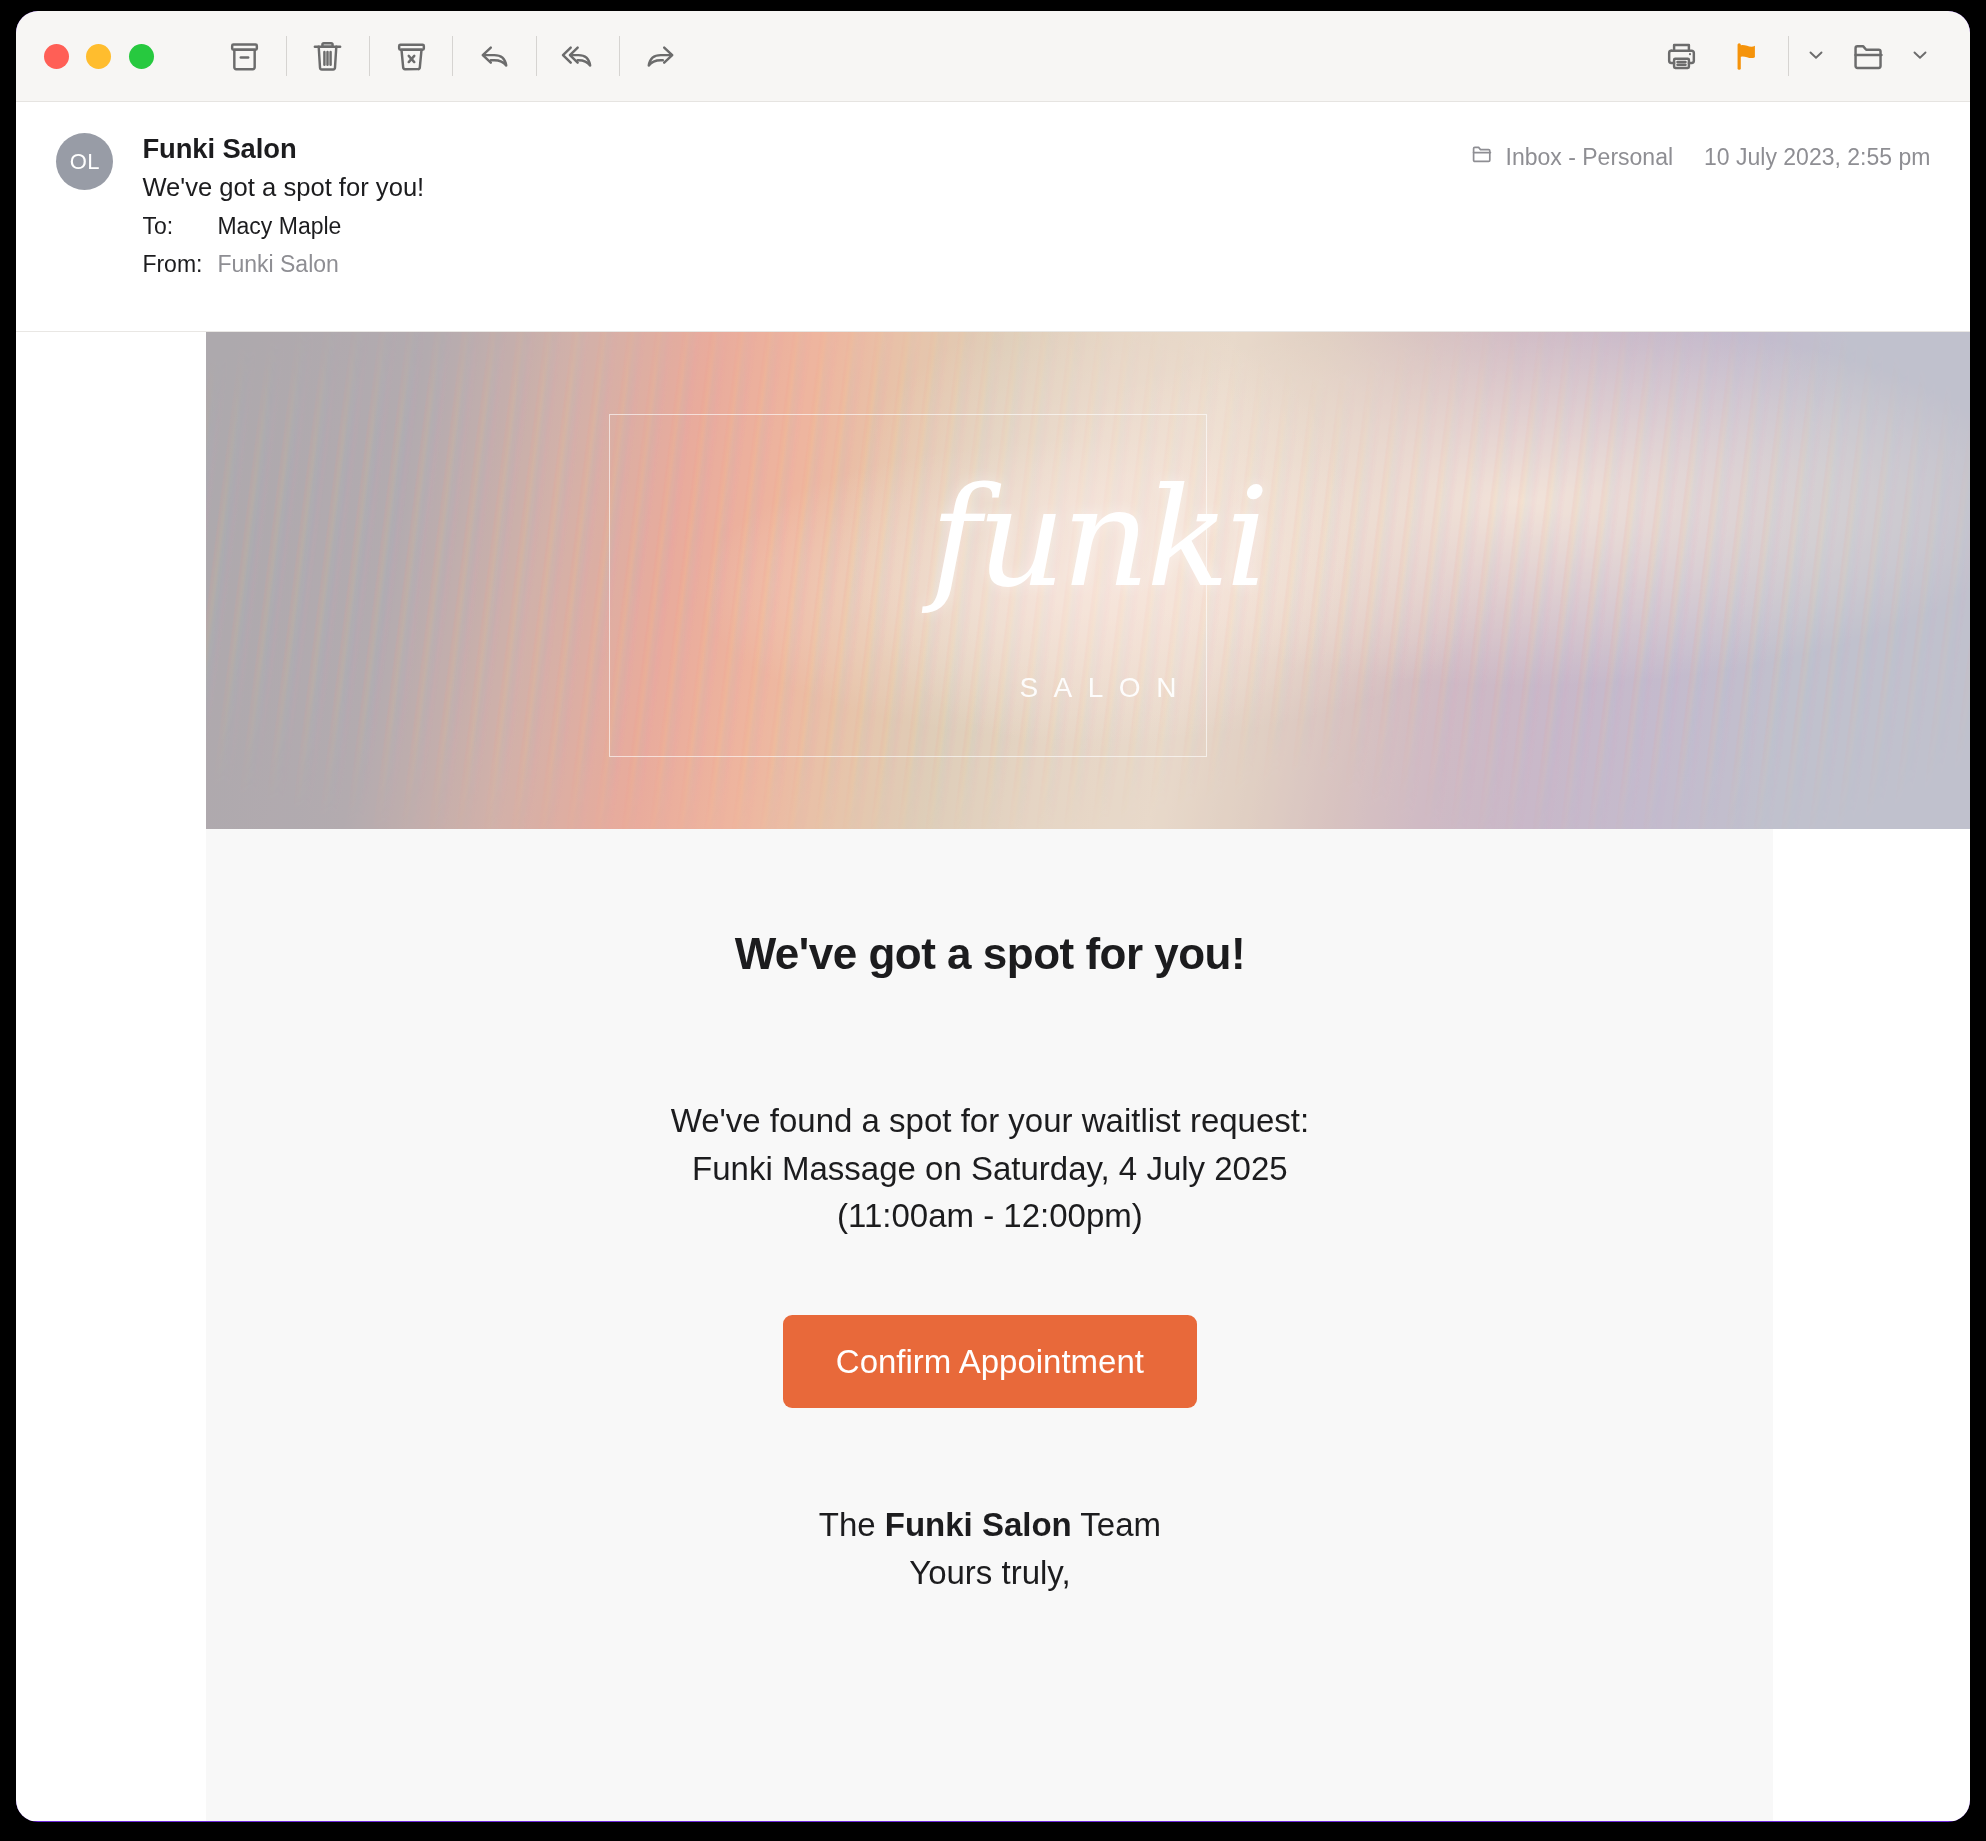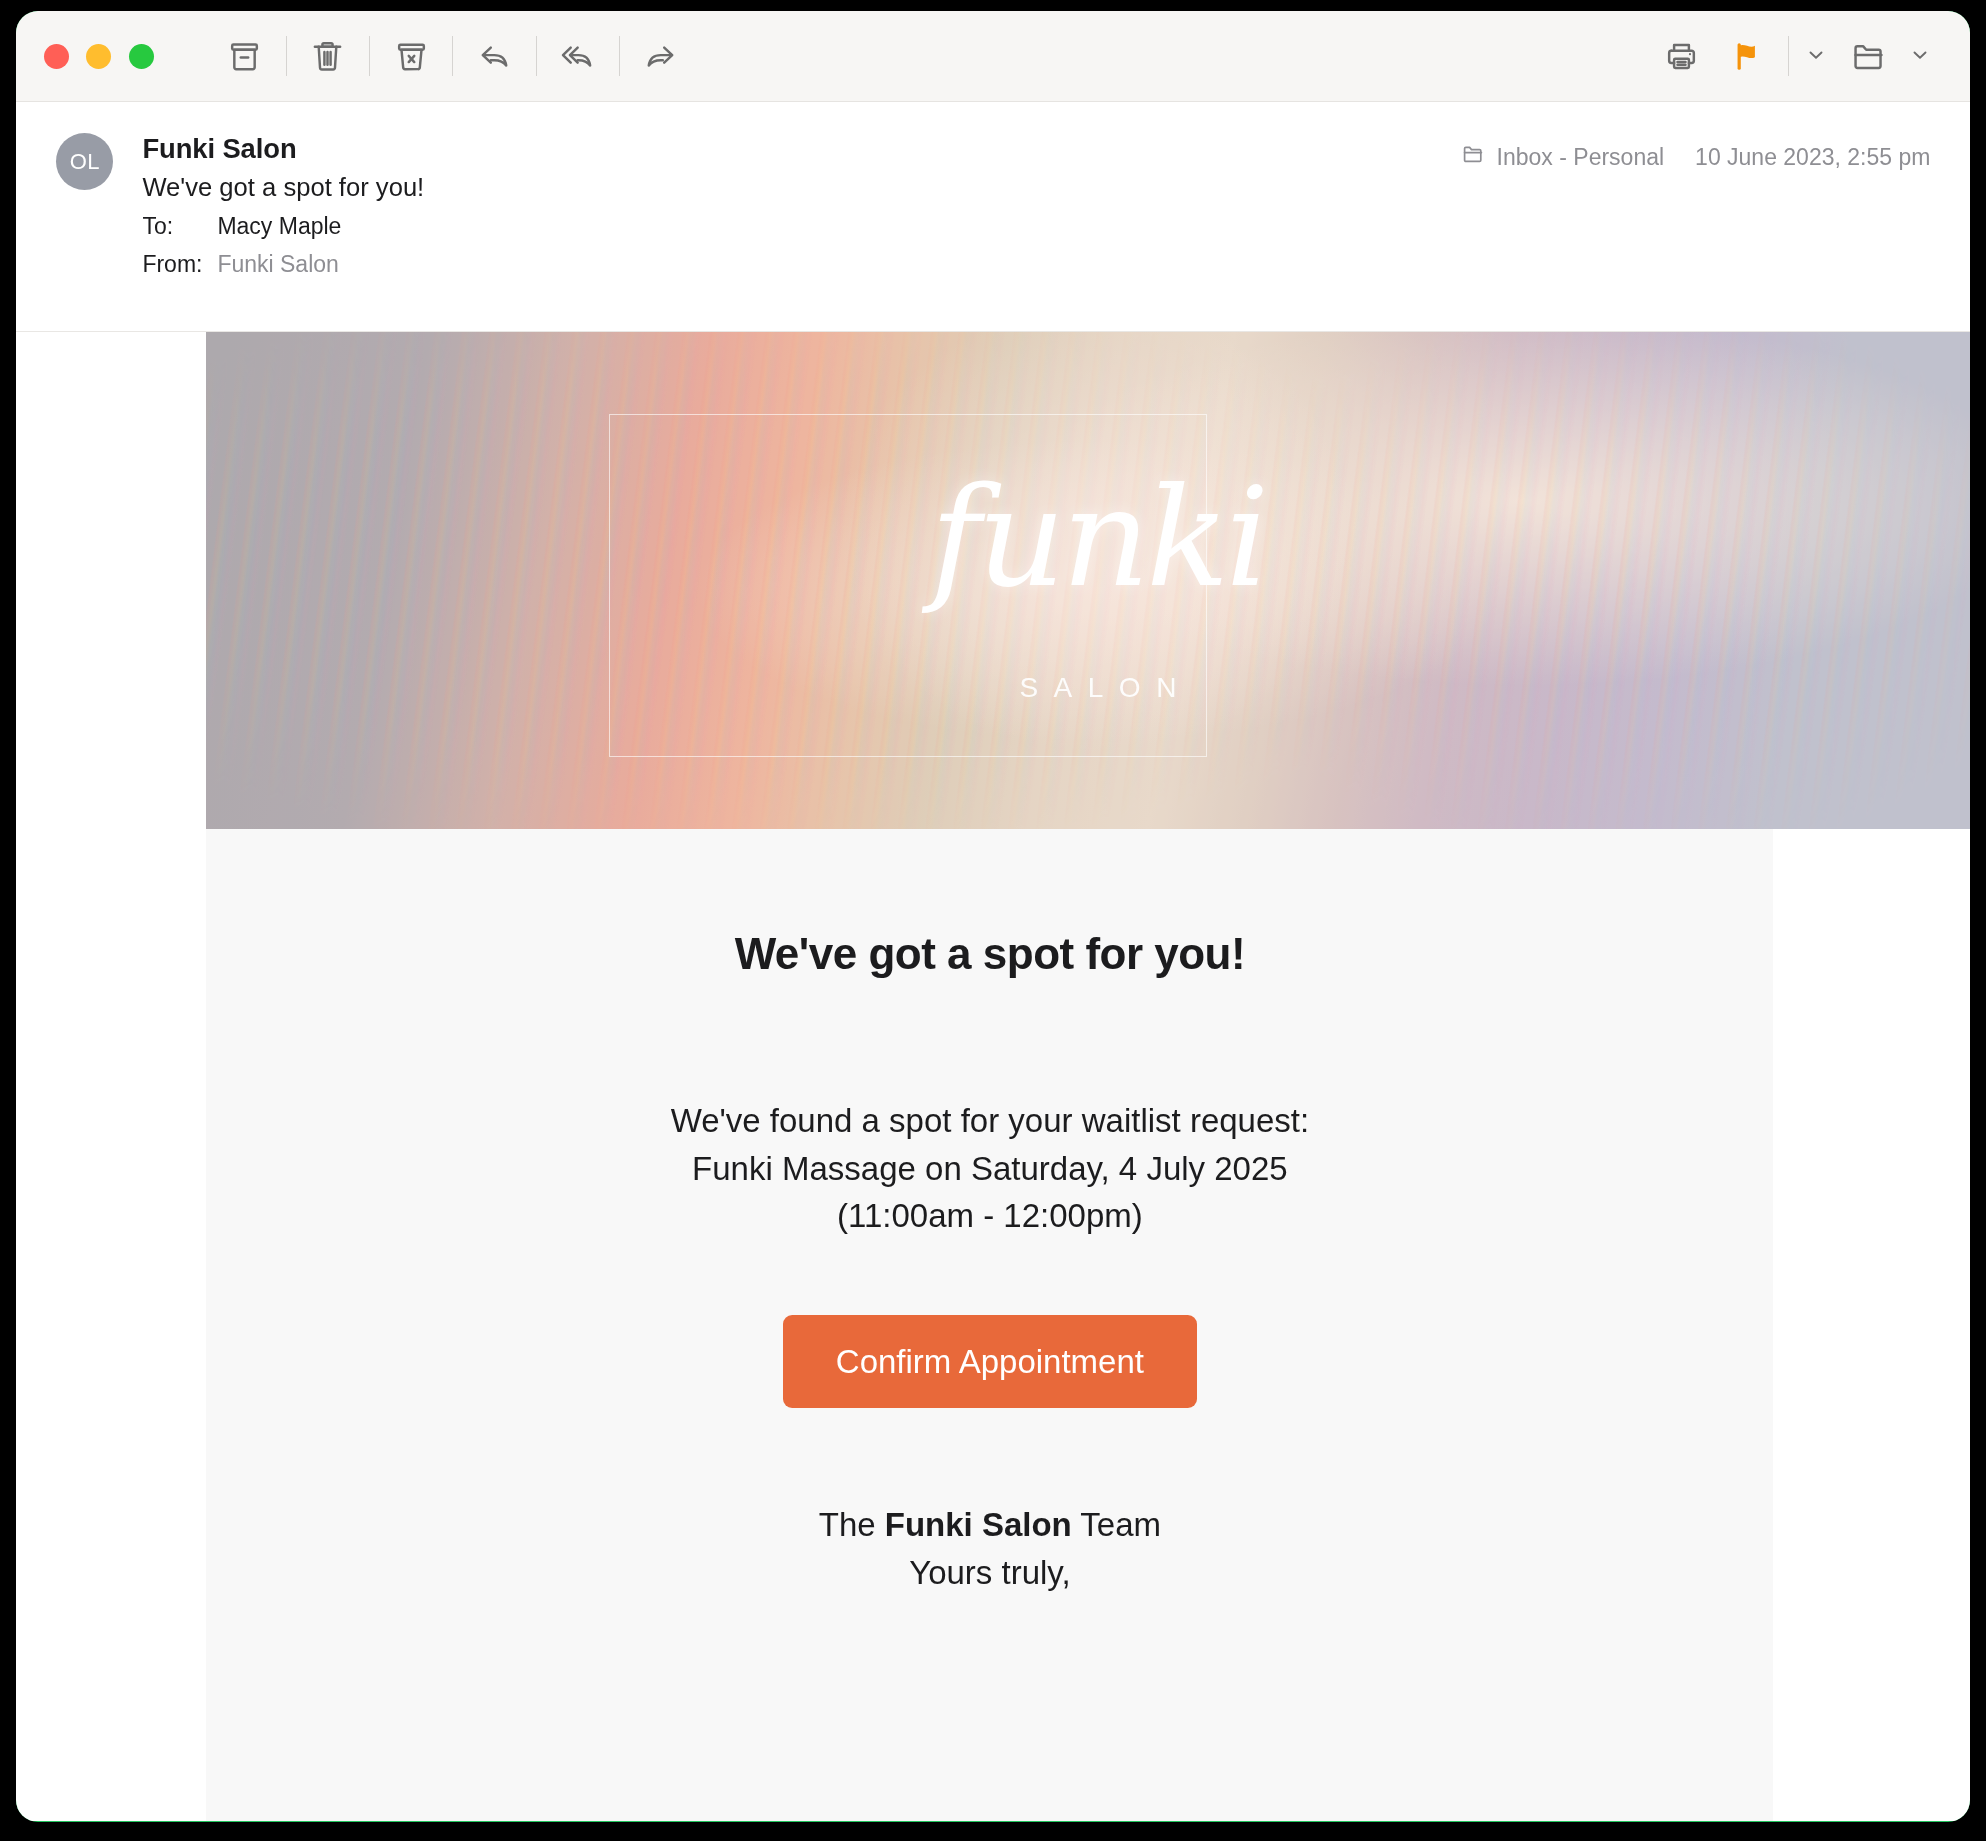--- a/index.html
+++ b/index.html
@@ -19,21 +19,21 @@
     background: #000000;
   }
 
   
   .window {
     position: absolute;
     left: 16.4px;
     top: 11px;
     width: 1954px;
     height: 1811px;
-    background: #22c55e;
+    background: #6d28d9;
     border-radius: 22px 22px 22px 22px;
     overflow: hidden;
     box-shadow: 0 1.8px 9.1px rgba(0,0,0,0.22);
   }
 
   
   .toolbar {
     position: relative;
     height: 91px;
     background: #f7f6f4;
@@ -497,21 +497,21 @@
       <div class="hdr-meta">
         <span class="mailbox">
           <span>
             <svg width="24" height="24" viewBox="0 0 24 24" fill="none" stroke="#8e8e93" stroke-width="1.7" stroke-linecap="round" stroke-linejoin="round">
               <path d="M3.6 18.2V6.6a1.2 1.2 0 0 1 1.2-1.2h3.8l1.9 2.2h8.1a1.2 1.2 0 0 1 1.2 1.2v9.4a1.2 1.2 0 0 1-1.2 1.2H4.8a1.2 1.2 0 0 1-1.2-1.2z"></path>
               <line x1="3.6" y1="10.6" x2="20.4" y2="10.6"></line>
             </svg>
           </span>
           <span>Inbox - Personal</span>
         </span>
-        <span>10 June 2023, 2:55 pm</span>
+        <span>10 July 2023, 2:55 pm</span>
       </div>
     </div>
 
     <div class="mail-body">
       <div class="email-card">
 
         <div class="hero">
           <div class="hero-bg"></div>
           <div class="hero-streaks"></div>
           <div class="hero-face"></div>

